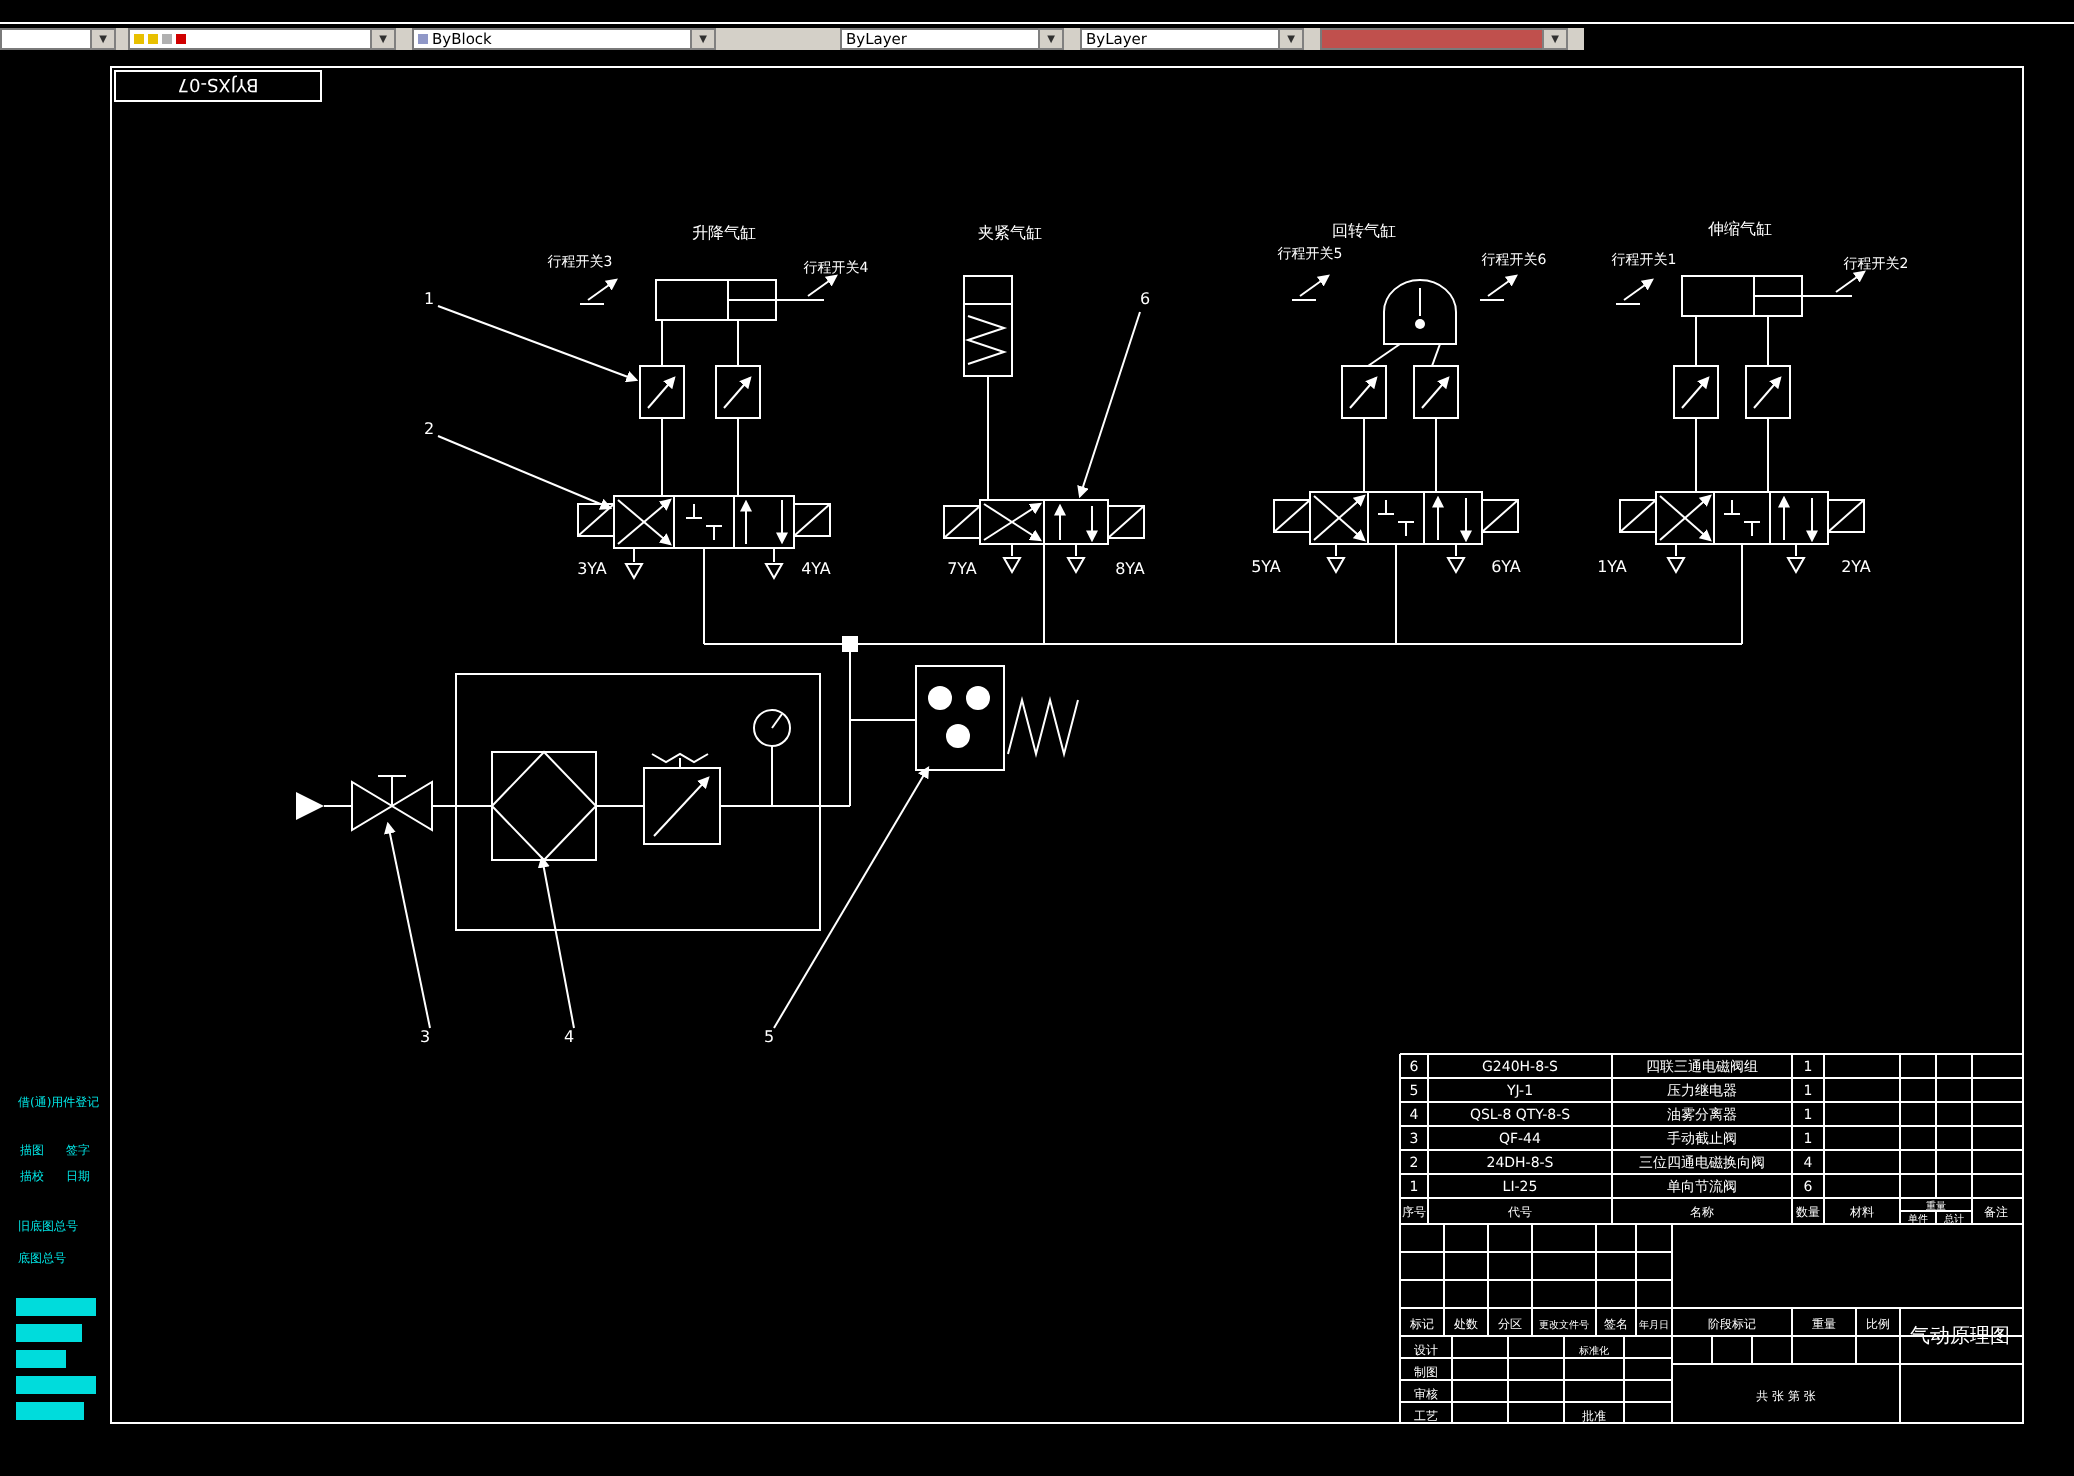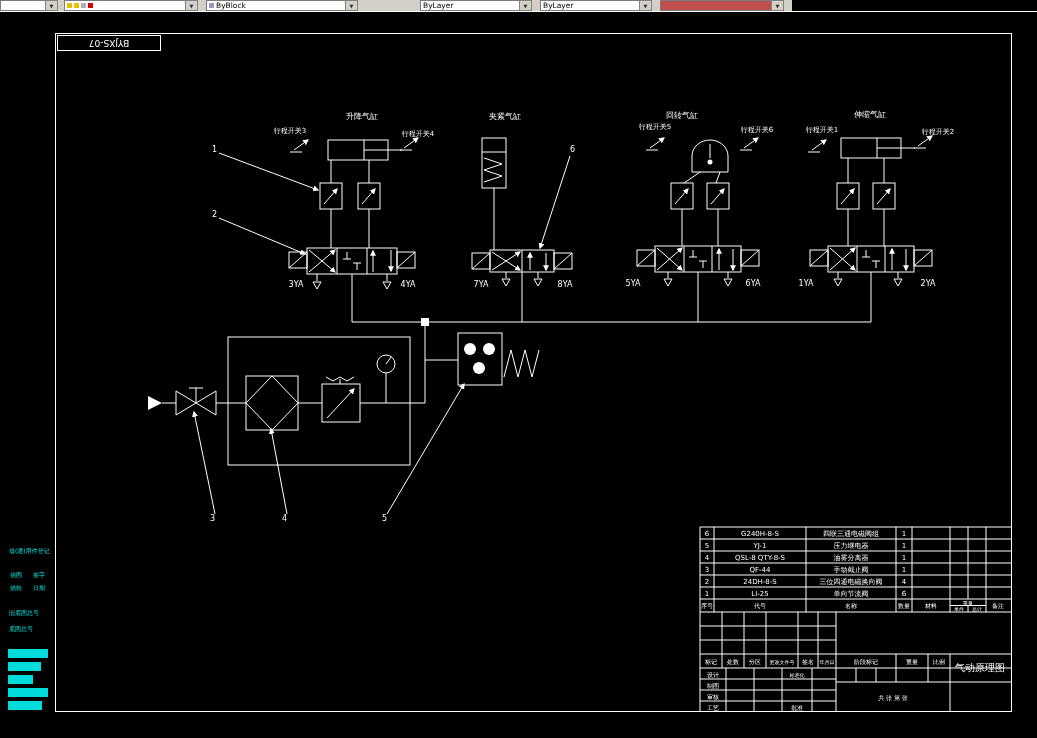--- a/index.html
+++ b/index.html
@@ -1,19 +1,19 @@
 <!DOCTYPE html>
 <html><head>
 <meta charset="utf-8">
 <style>
   html,body{margin:0;padding:0;background:#000;}
   #stage{position:relative;width:1037px;height:738px;background:#000;overflow:hidden;
          font-family:"DejaVu Sans","Liberation Sans",sans-serif;}
   
-  .toolbar{position:absolute;left:0;top:0;width:792px;height:11px;background:#d4d0c8;z-index:5;}
+  .toolbar{position:absolute;left:0;top:14px;width:792px;height:11px;background:#d4d0c8;z-index:5;}
   .combo{position:absolute;top:0;height:11px;display:flex;align-items:stretch;}
   .cfield{flex:1;background:#fff;border:1px solid #7a7a7a;border-right:none;
           font-size:7.5px;line-height:9px;color:#000;display:flex;align-items:center;
           gap:2px;padding:0 2px;overflow:hidden;white-space:nowrap;}
   .cfield.red{background:#c0504d;}
   .carrow{width:11px;background:#d4d0c8;border:1px solid #808080;font-size:5px;color:#303030;
           display:flex;align-items:center;justify-content:center;}
   .chip{width:5px;height:5px;display:inline-block;flex:0 0 auto;}
   
   svg{position:absolute;left:0;top:0;}

